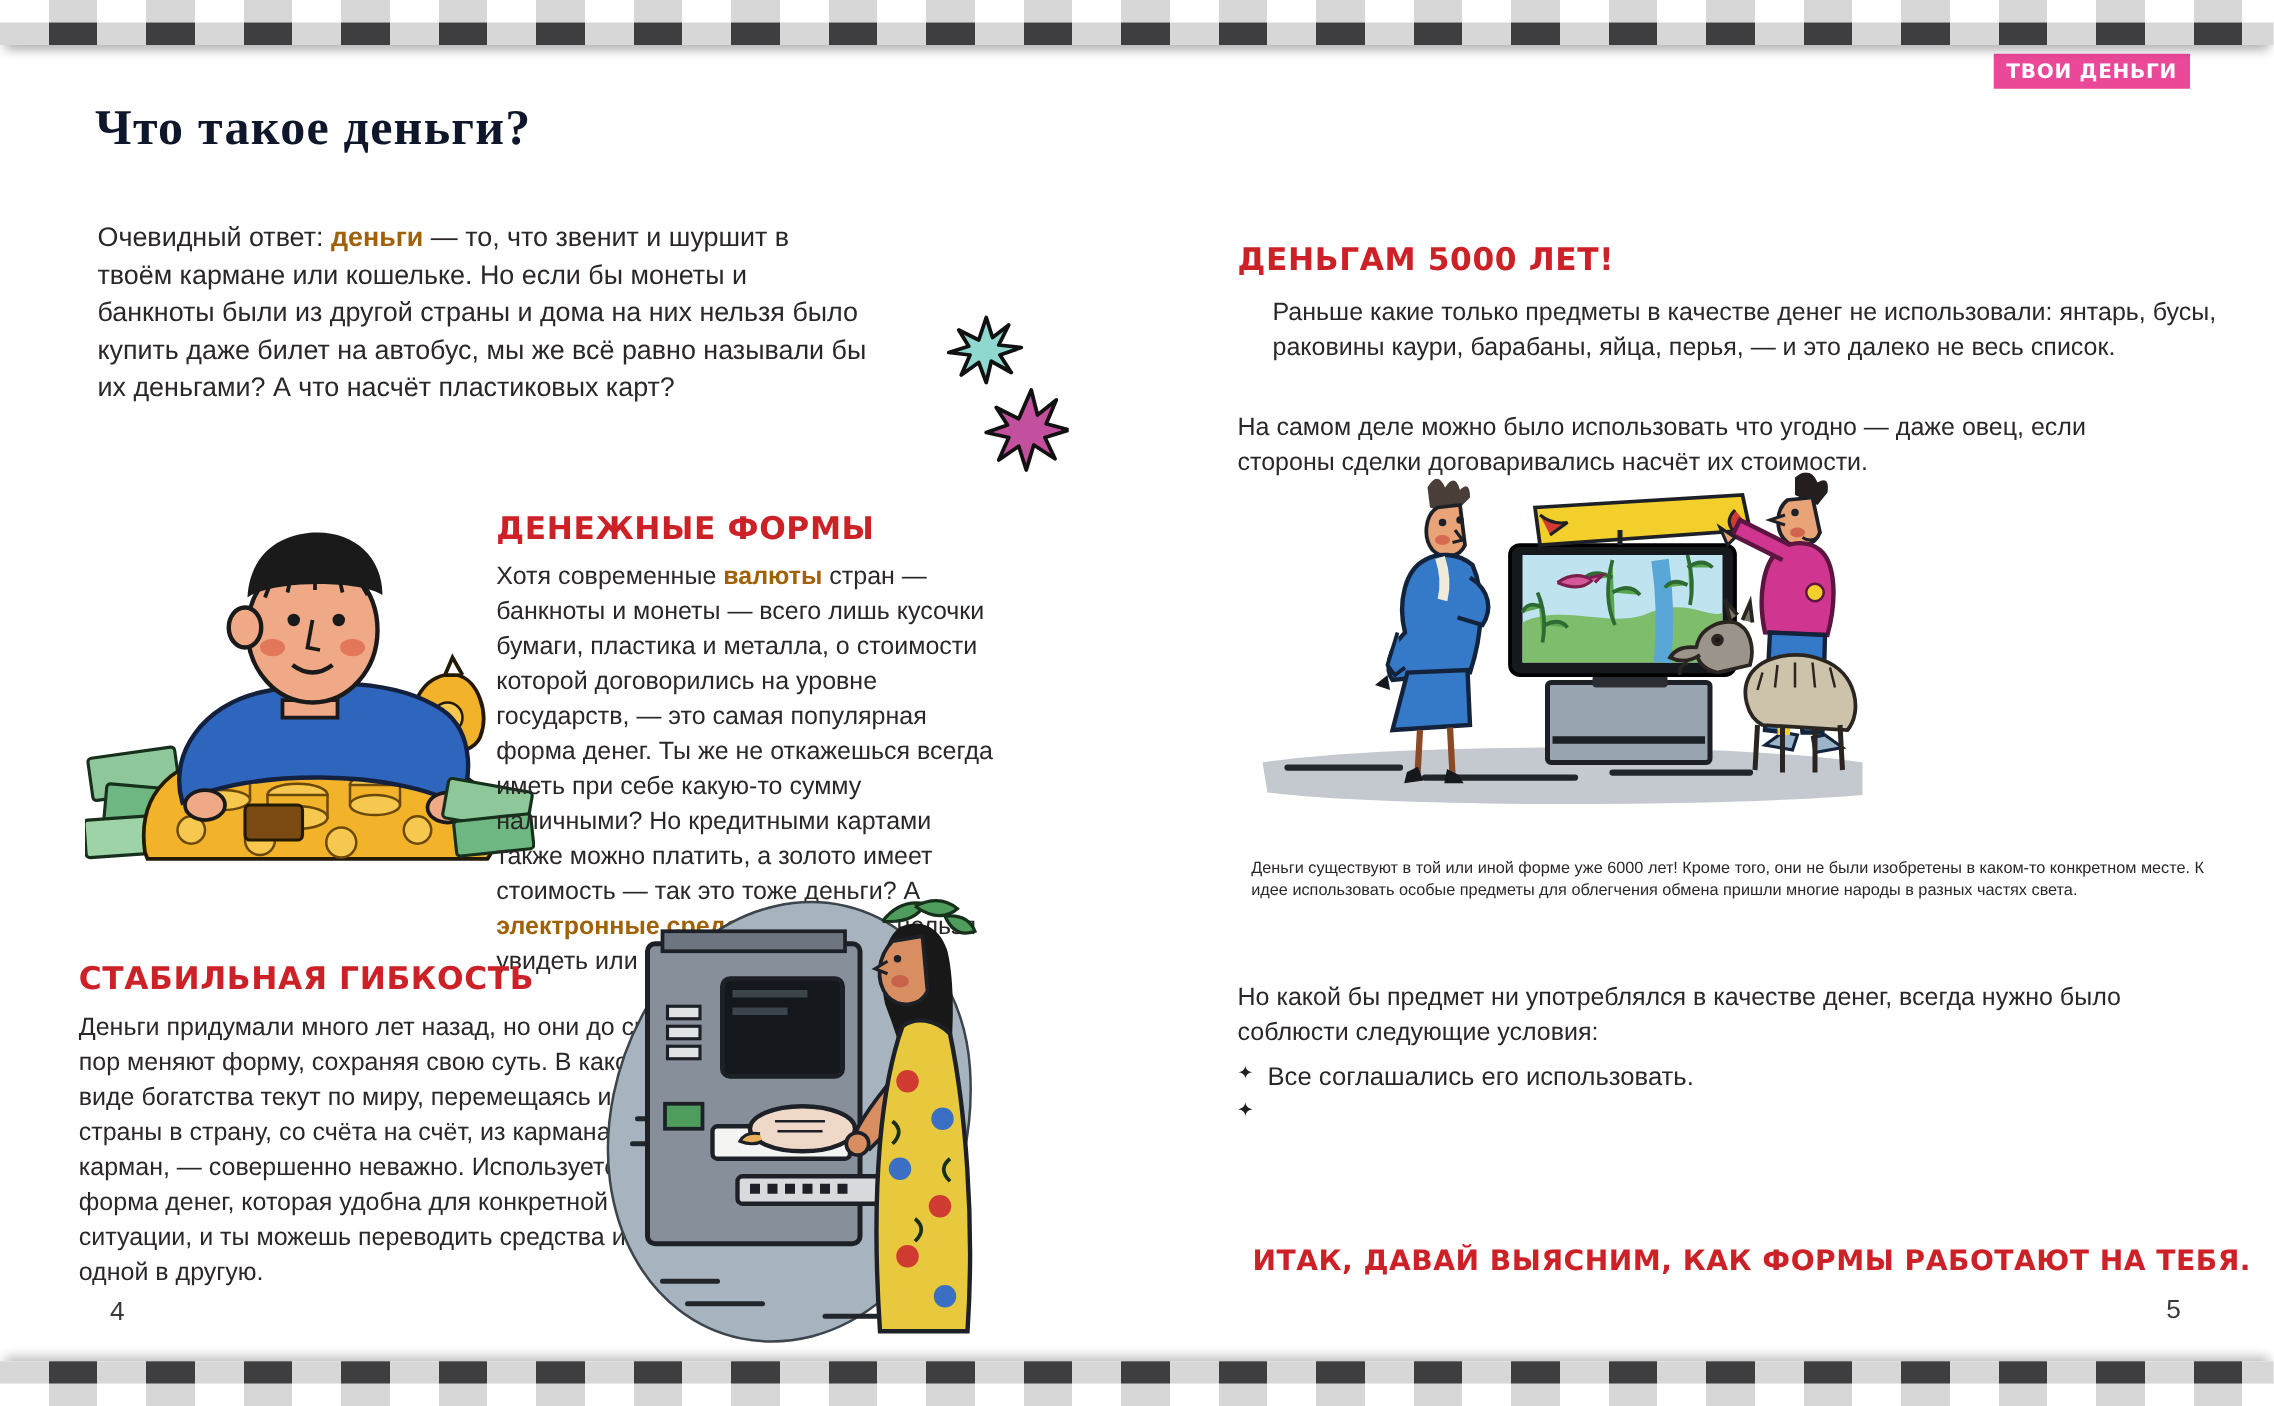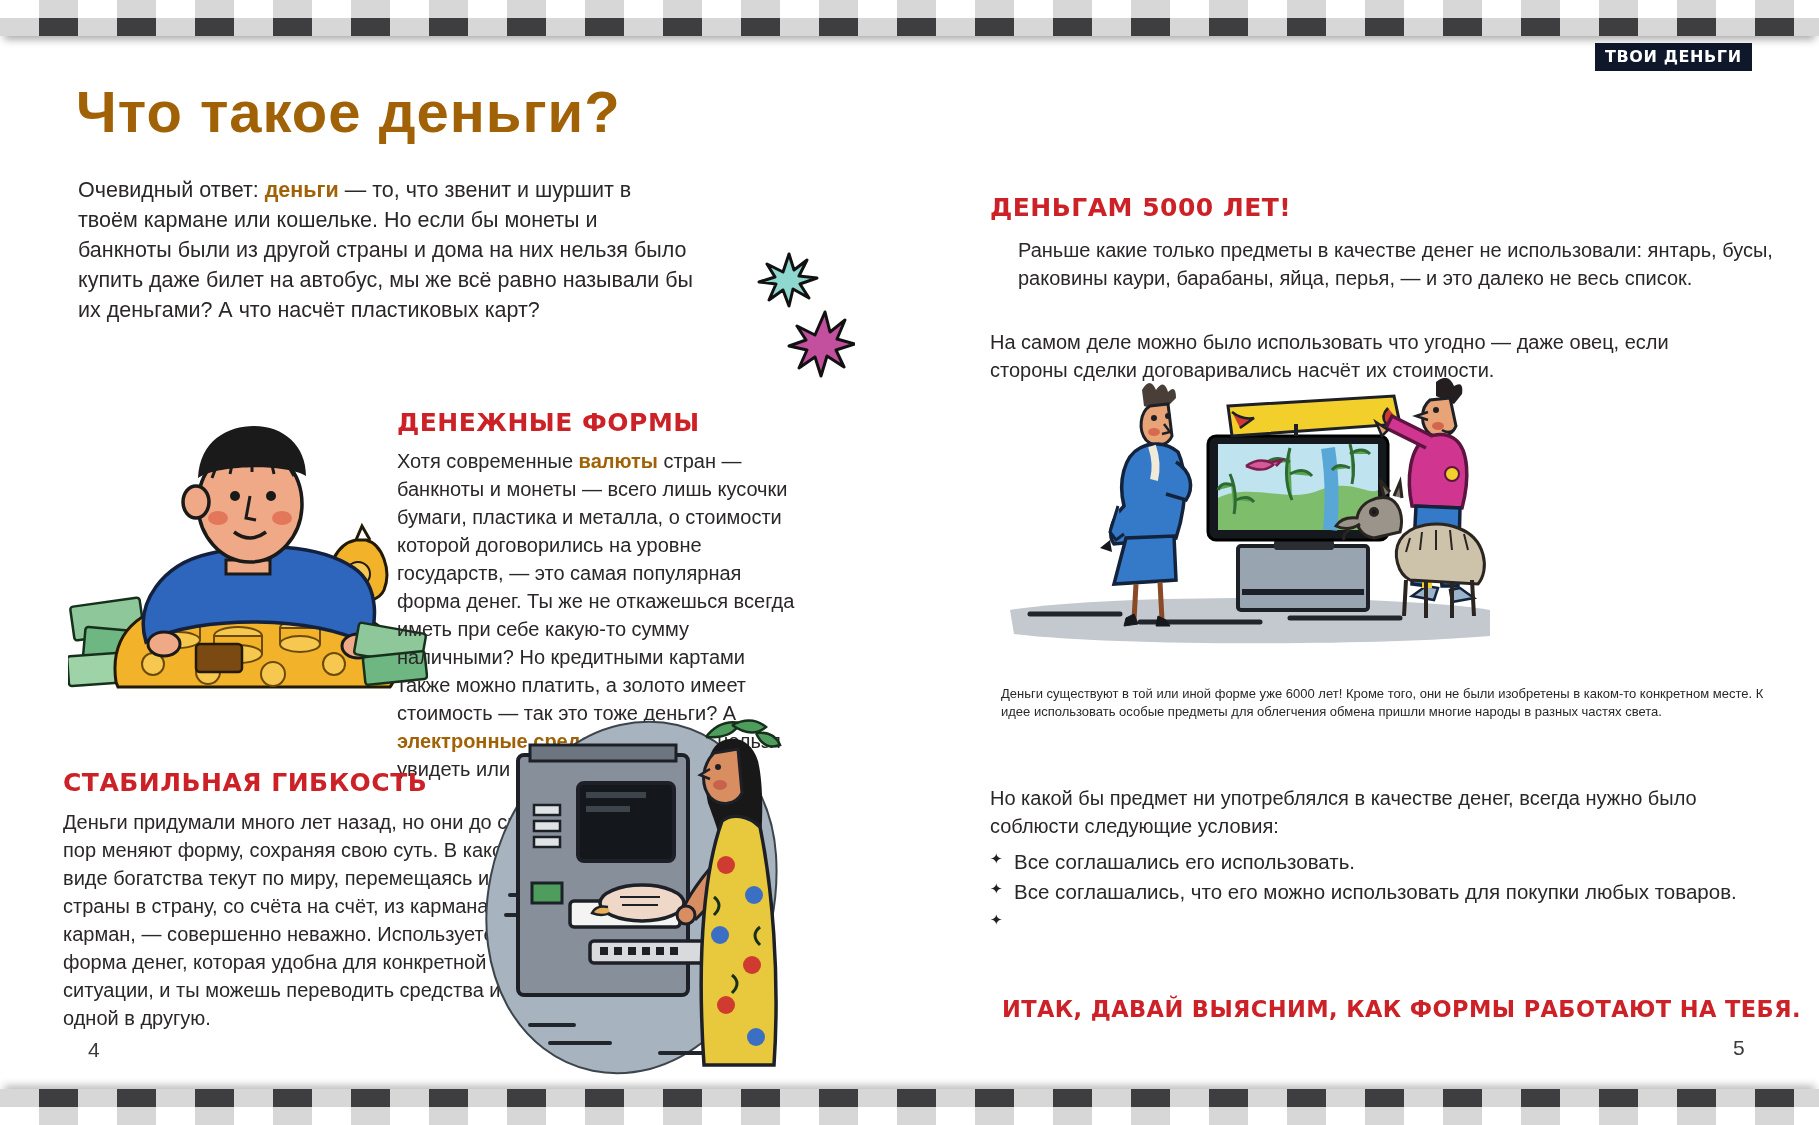--- a/index.html
+++ b/index.html
@@ -22,27 +22,27 @@
   
   .abs{position:absolute;}
   .body-text{font-size:20.5px;line-height:1.40;color:#2b2727;}
   .heading-red{
     font-family:"DejaVu Sans","Liberation Sans",sans-serif;
     font-weight:800;color:#cd2128;font-size:25px;letter-spacing:.5px;
   }
   b{font-weight:700;color:#a16207;}
 
   .badge{
-    background:#0f172a;color:#ffffff;font-weight:700;font-size:16px;
+    background:#ec4899;color:#ffffff;font-weight:700;font-size:16px;
     letter-spacing:.6px;padding:4px 10px 5px;
     font-family:"DejaVu Sans","Liberation Sans",sans-serif;
   }
   .page-title{
-    font-family:Liberation Sans, sans-serif;
-    font-weight:800;color:#a16207;font-size:58px;letter-spacing:1px;
+    font-family:Liberation Serif, serif;
+    font-weight:800;color:#0f172a;font-size:40px;letter-spacing:1px;
   }
   .page-num{font-size:21px;color:#3a3a3a;}
   .cta{
     font-family:"DejaVu Sans","Liberation Sans",sans-serif;
     font-weight:800;color:#cd2128;font-size:22.5px;letter-spacing:.4px;
   }
   ul.cond{list-style:none;margin:0;padding:0;}
   ul.cond li{position:relative;padding-left:24px;margin-bottom:2px;font-size:20.5px;line-height:1.38;}
   ul.cond li .marker{position:absolute;left:0;top:1px;font-size:15px;color:#231f20;}
 </style>
@@ -319,20 +319,20 @@
     <circle cx="384" cy="134" r="3.5" fill="#15181c"></circle>
     <path d="M360 152 q-8 4 -6 10" fill="none"></path>
   </g>
 </svg>
 
 <p class="abs body-text" style="top:674px;left:990px;width:770px;margin:11px;font-size:13px;">Деньги существуют в той или иной форме уже 6000 лет! Кроме того, они не были изобретены в каком-то конкретном месте. К идее использовать особые предметы для облегчения обмена пришли многие народы в разных частях света.</p>
 <p class="abs body-text" style="top:784px;left:990px;width:770px;margin:0;font-size:20px;">Но какой бы предмет ни употреблялся в качестве денег, всегда нужно было соблюсти следующие условия:</p>
 
 <ul class="abs cond" style="top:848px;left:990px;width:770px;">
   <li><span class="marker">✦</span><span>Все соглашались его использовать.</span></li>
-  <li><span class="marker">✦</span><span>Все соглашались, что его можно использовать для покупки любых товаров.</span></li>
+  <li><span class="marker">✦</span></li>
   <li><span class="marker">✦</span></li>
 </ul>
 
 <p class="abs cta" style="top:996px;left:1002px;margin:0;">ИТАК, ДАВАЙ ВЫЯСНИМ, КАК ФОРМЫ РАБОТАЮТ НА ТЕБЯ.</p>
 
 <div class="abs page-num" style="top:1038px;left:88px;">4</div>
 <div class="abs page-num" style="top:1036px;left:1733px;">5</div>
 
 </body></html>

